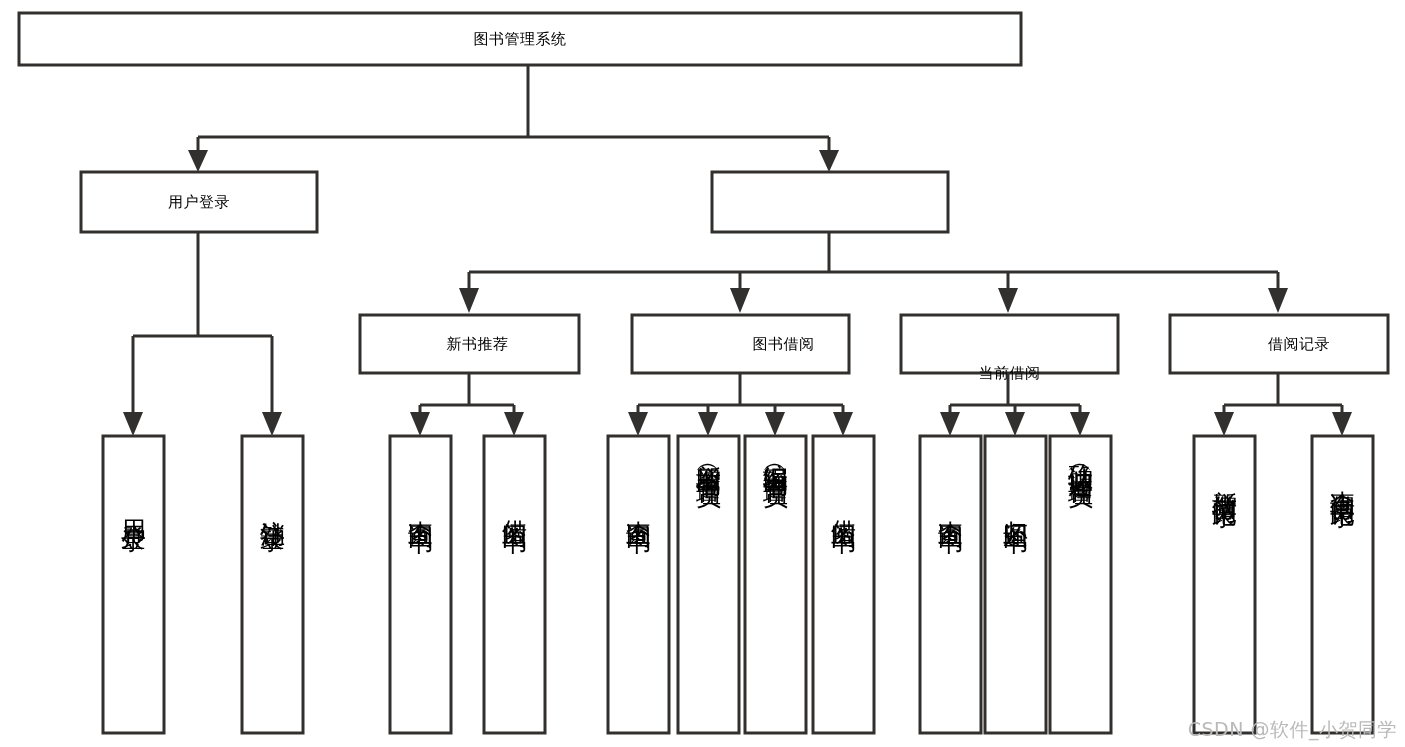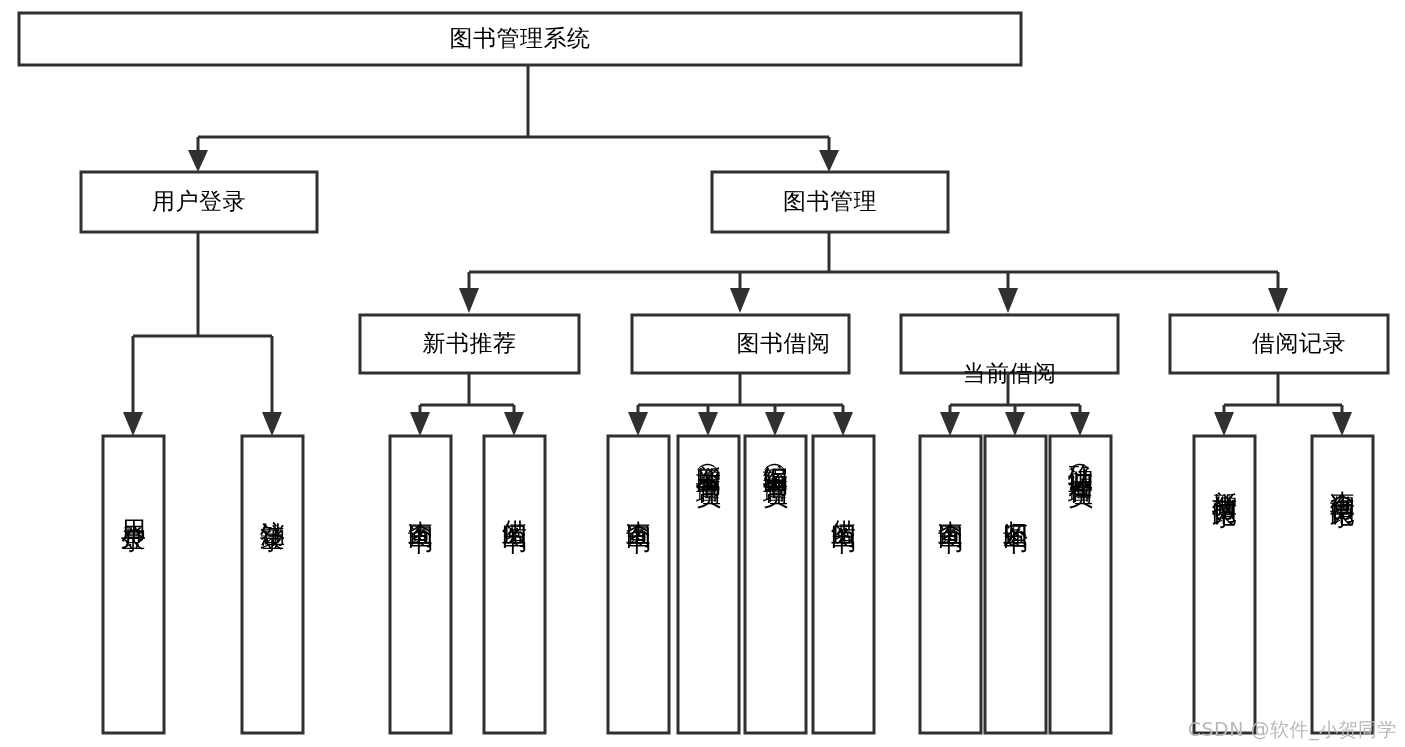--- a/index.html
+++ b/index.html
@@ -48,21 +48,21 @@
     fill: #32302f;
     stroke: none;
   }
   .node-label {
     position: absolute;
     display: flex;
     align-items: center;
     justify-content: center;
     color: #000000;
     font-family: "DejaVu Sans", "Liberation Sans", sans-serif;
-    font-size: 23px;
+    font-size: 15px;
     line-height: 1.1;
     letter-spacing: 0.5px;
     white-space: nowrap;
     pointer-events: none;
   }
   .leaf-label {
     position: absolute;
     writing-mode: vertical-rl;
     text-orientation: upright;
     display: flex;
@@ -177,23 +177,22 @@
     <rect class="leaf-rect" x="985" y="436" width="61" height="297"></rect>
     <rect class="leaf-rect" x="1050" y="436" width="61" height="297"></rect>
     <rect class="leaf-rect" x="1194" y="436" width="61" height="297"></rect>
     <rect class="leaf-rect" x="1312" y="436" width="61" height="297"></rect>
   </svg>
 
   <div class="node-label" style="left:19px; top:13px; width:1002px; height:52px;">图书管理系统</div>
 
   <div class="node-label" style="left:81px; top:172px; width:236px; height:60px;">用户登录</div>
 
-  <div class="node-label" style="left:712px; top:172px; width:236px; height:60px;">图书管理</div>
-
-  <div class="node-label" style="left:360px; top:315px; width:219px; height:58px;">新书推荐</div>
+
+  <div class="node-label" style="left:368px; top:315px; width:219px; height:58px;">新书推荐</div>
 
   <div class="node-label" style="left:632px; top:315px; width:217px; height:58px;margin-left:43px;">图书借阅</div>
 
   <div class="node-label" style="left:901px; top:315px; width:217px; height:61px;margin-top:28px;">当前借阅</div>
 
   <div class="node-label" style="left:1170px; top:315px; width:218px; height:58px;padding-left:20px;">借阅记录</div>
 
   <div class="leaf-label" style="left:103px; top:500px; width:61px; height:225px;">用户登录</div>
 
   <div class="leaf-label" style="left:242px; top:500px; width:61px; height:225px;">注销登录</div>

